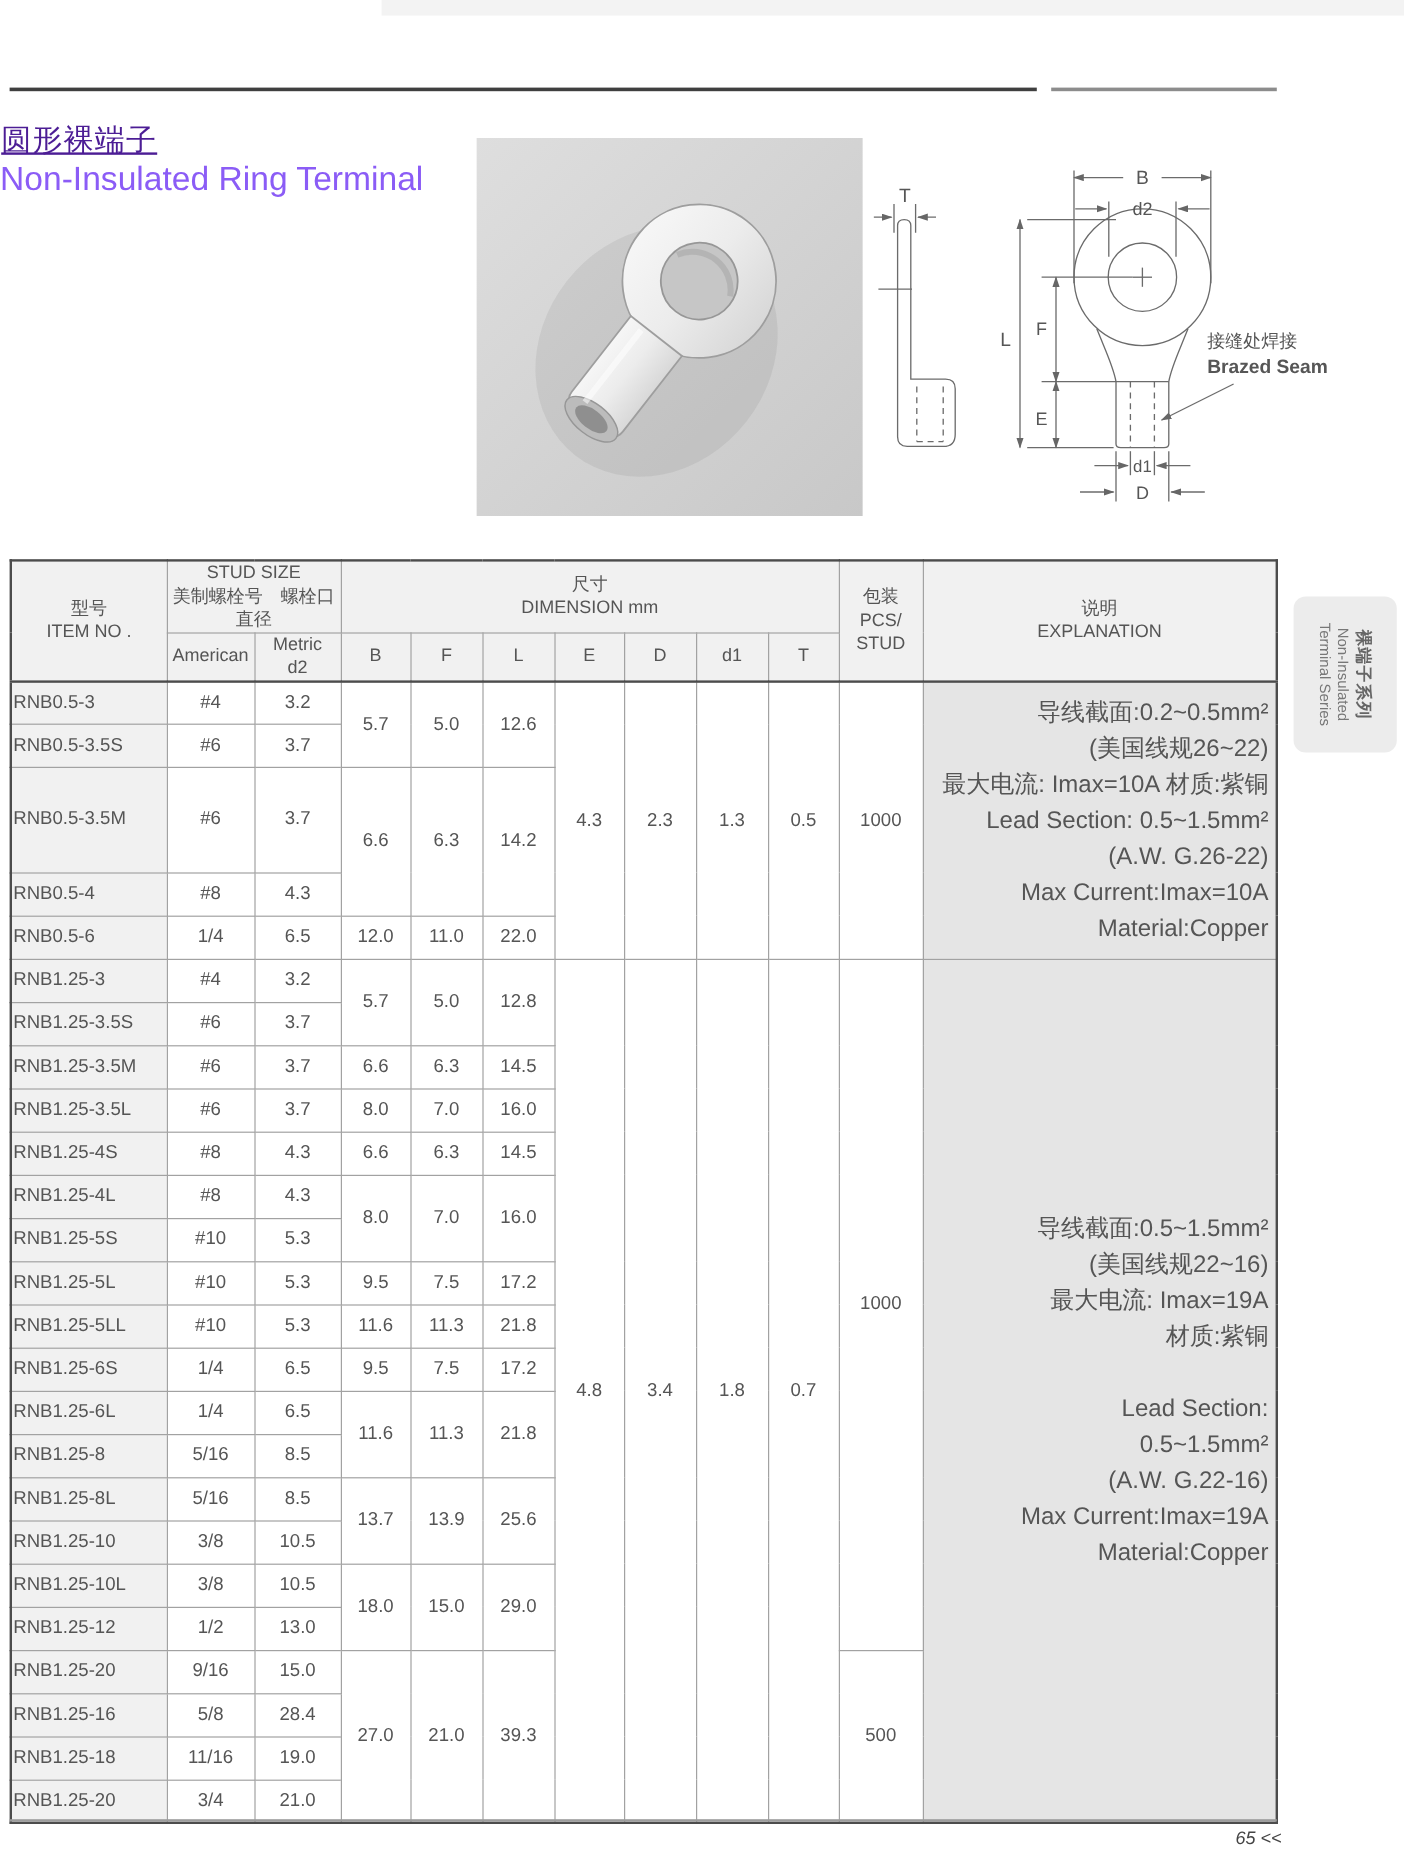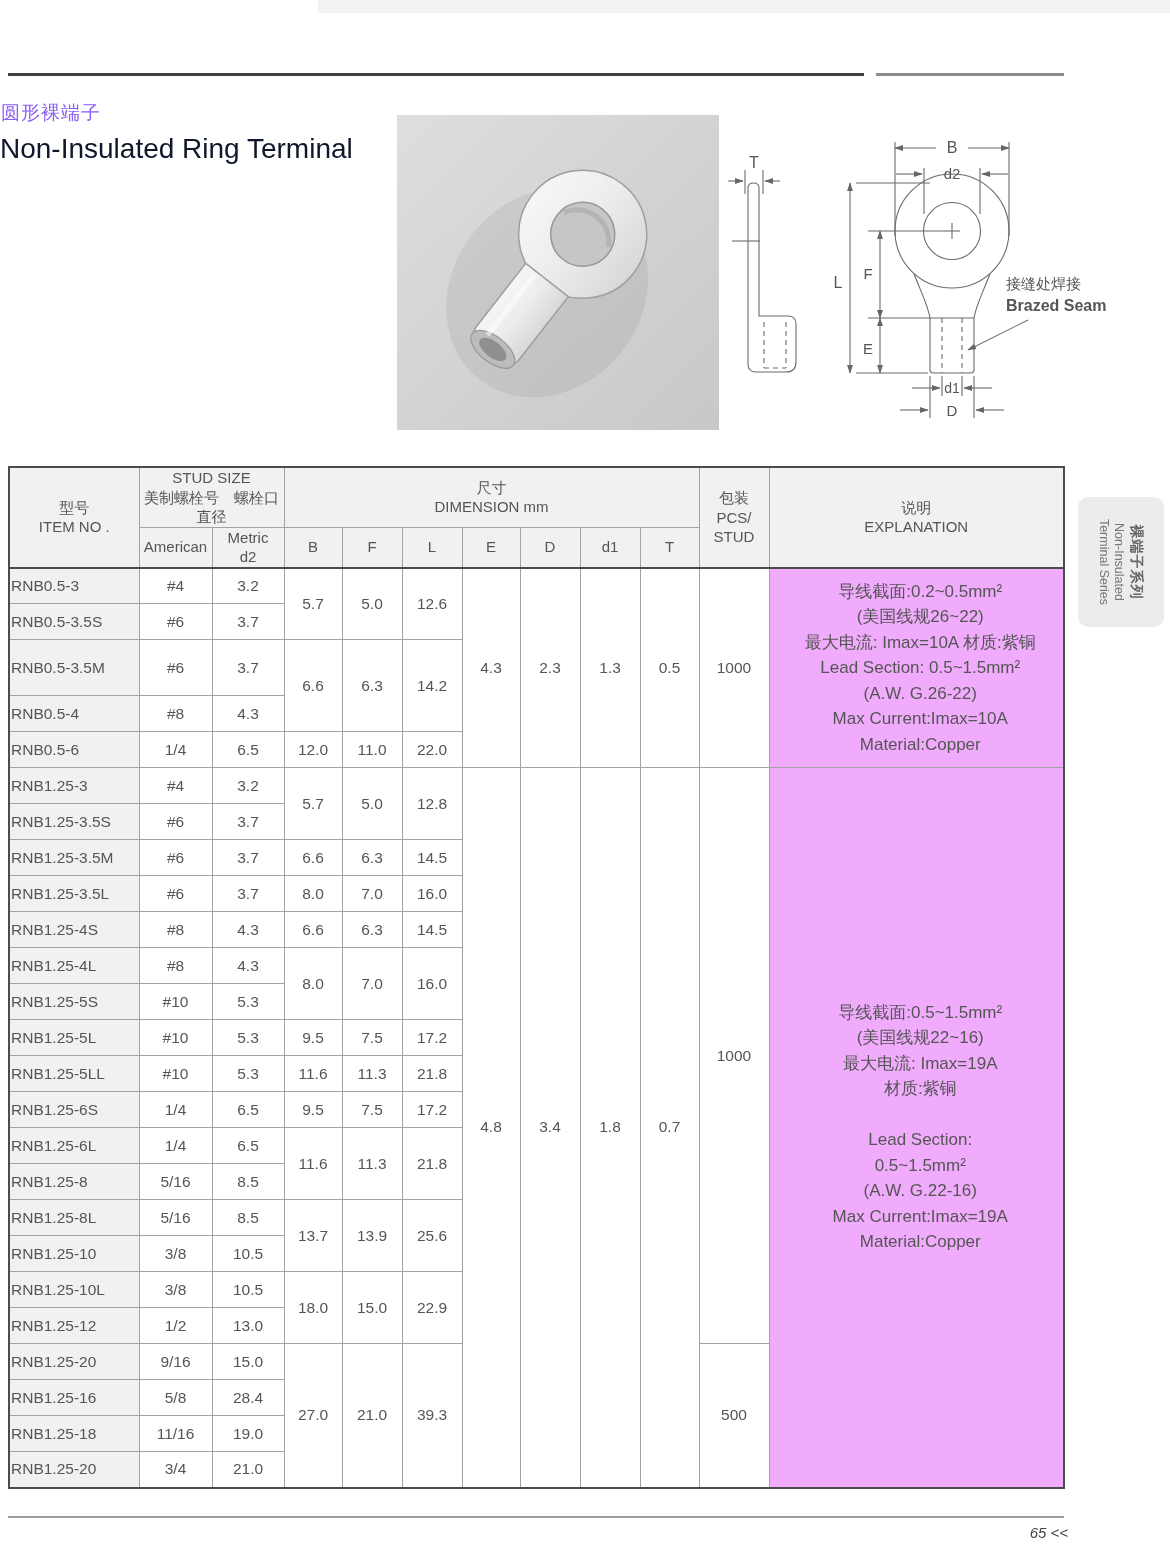--- a/index.html
+++ b/index.html
@@ -3,42 +3,42 @@
 <meta charset="utf-8">
 <style>
   html,body { margin:0; padding:0; background:#fff; }
   .page {
     position:relative; width:1170px; height:1544px; background:#ffffff;
     font-family:"Liberation Sans","DejaVu Sans",sans-serif; overflow:hidden;
   }
   .top-strip { position:absolute; left:318px; top:0; width:852px; height:13px; background:#f3f3f3; }
   .rule-dark { position:absolute; left:8px; top:73px; width:856px; height:3px; background:#3f3f3f; }
   .rule-grey { position:absolute; left:876px; top:73px; width:188px; height:3px; background:#8c8c8c; }
-  .title-zh { position:absolute; left:1px; top:100px; font-size:19px; color:#8b5cf6; letter-spacing:1px; }
-  .title-en { position:absolute; left:0px; top:133px; font-size:28px; color:#0f172a; }
+  .title-zh { position:absolute; left:1px; top:100px; font-size:25px; color:#4c1d95; letter-spacing:1px;text-decoration:underline; }
+  .title-en { position:absolute; left:0px; top:133px; font-size:28px; color:#8b5cf6; }
   .photo { position:absolute; left:397px; top:115px; width:322px; height:315px; }
   .diagram { position:absolute; left:728px; top:126px; width:442px; height:315px; }
   .diagram text { fill:#565656; font-family:"Liberation Sans","DejaVu Sans",sans-serif; }
 
   table.spec {
     position:absolute; left:8px; top:466px; width:1055px;
     border-collapse:collapse; table-layout:fixed;
     font-size:15.5px; color:#555; border:2px solid #4c4c4c;
   }
   .spec th, .spec td { border:1px solid #a2a2a2; text-align:center; vertical-align:middle; padding:0; }
   .spec th { background:#f1f1f1; font-weight:normal; white-space:pre-line; line-height:1.3; font-size:15px; color:#555; }
   .spec thead { border-bottom:2px solid #4c4c4c; }
   .spec thead tr.h1 { height:55px; }
   .spec thead tr.h2 { height:37px;padding-left:12px; }
   .spec tbody tr { height:36px; }
   .spec td.item { background:#f1f1f1; text-align:left; padding-left:1px; }
   .spec td.num, .spec td.pack { background:#fff; }
   .spec td.expl {
-    background:#f0abfc; text-align:center; padding:10px 6px 10px 14px;
-    white-space:pre-line; line-height:1.5; font-size:17px; color:#555; vertical-align:middle;
+    background:#e5e5e5; text-align:right; padding:10px 6px 10px 14px;
+    white-space:pre-line; line-height:1.5; font-size:20px; color:#555; vertical-align:middle;
   }
 
   .side-tab { position:absolute; left:1078px; top:497px; width:86px; height:130px; background:#ececec; border-radius:10px; }
   .side-tab-inner {
     position:absolute; left:50%; top:50%; width:130px; height:86px;
     transform:translate(-50%,-50%) rotate(90deg);
     display:flex; flex-direction:column; justify-content:center; align-items:center; gap:1px;
   }
   .tab-zh { font-size:14px; font-weight:bold; color:#666; letter-spacing:1px; }
   .tab-en { font-size:12.5px; color:#777; }
@@ -358,21 +358,21 @@
           <td class="item">RNB1.25-10</td>
           <td class="num">3/8</td>
           <td class="num">10.5</td>
         </tr>
         <tr>
           <td class="item">RNB1.25-10L</td>
           <td class="num">3/8</td>
           <td class="num">10.5</td>
           <td rowspan="2" class="num">18.0</td>
           <td rowspan="2" class="num">15.0</td>
-          <td rowspan="2" class="num">22.9</td>
+          <td rowspan="2" class="num">29.0</td>
         </tr>
         <tr>
           <td class="item">RNB1.25-12</td>
           <td class="num">1/2</td>
           <td class="num">13.0</td>
         </tr>
         <tr>
           <td class="item">RNB1.25-20</td>
           <td class="num">9/16</td>
           <td class="num">15.0</td>

